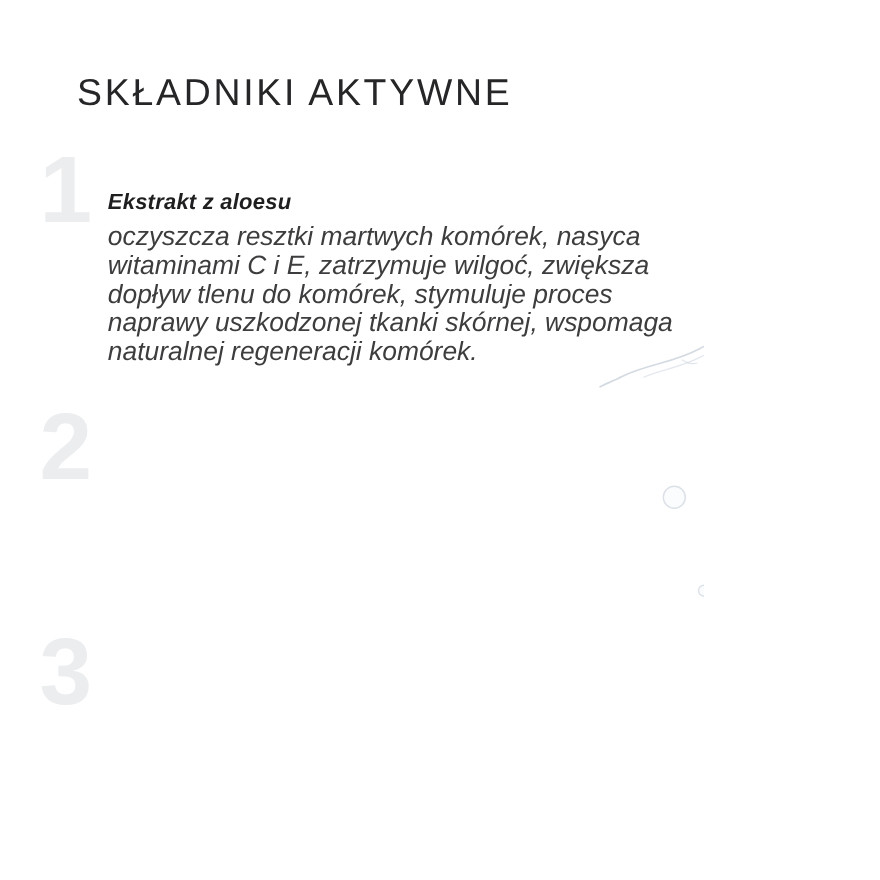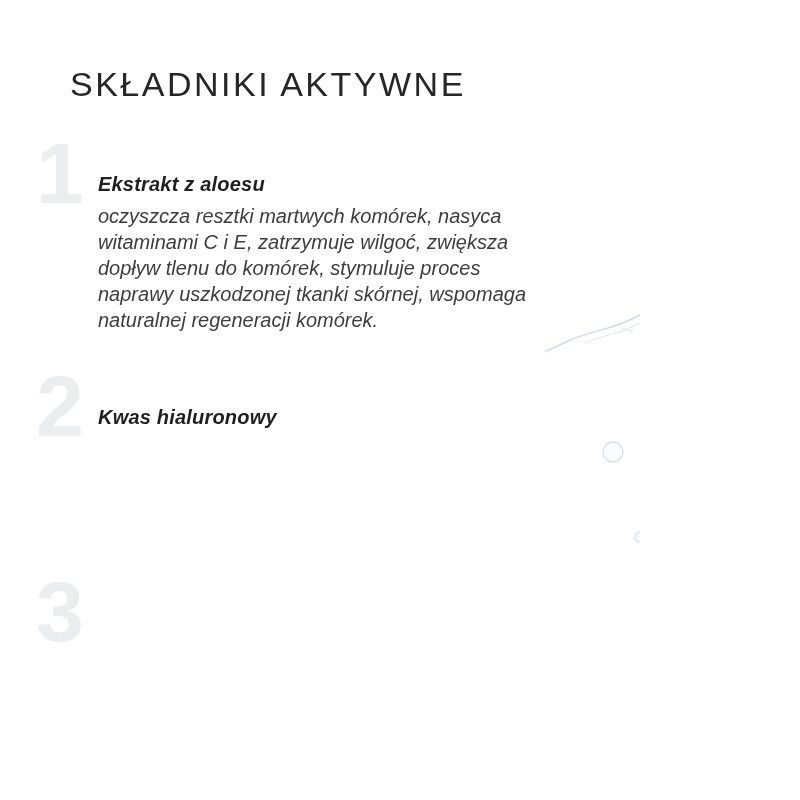--- a/index.html
+++ b/index.html
@@ -61,21 +61,21 @@
   .ingredient h2 {
     margin: 0;
     font-size: 20px;
     line-height: 24px;
     font-weight: 700;
     letter-spacing: 0.2px;
     color: #1f1f21;
   }
   .ingredient p {
     margin: 7px 0 0 0;
-    font-size: 20px;
+    font-size: 24px;
     line-height: 26px;
     font-weight: 400;
     color: #3d3d3f;
     white-space: pre-line;
   }
   .sec-1 { top: 172px; }
   .sec-2 { top: 405px; }
   .sec-3 { top: 610px; }
 </style>
 </head>
@@ -134,21 +134,20 @@
 witaminami C i E, zatrzymuje wilgoć, zwiększa
 dopływ tlenu do komórek, stymuluje proces
 naprawy uszkodzonej tkanki skórnej, wspomaga
 naturalnej regeneracji komórek.</p>
     </div>
   </section>
 
   <section class="ingredient sec-2">
     <div class="num">2</div>
     <div class="content">
-      <h2>Kwas hialuronowy</h2>
     </div>
   </section>
 
   <section class="ingredient sec-3">
     <div class="num">3</div>
   </section>
 
 </div>
 
 </body></html>

